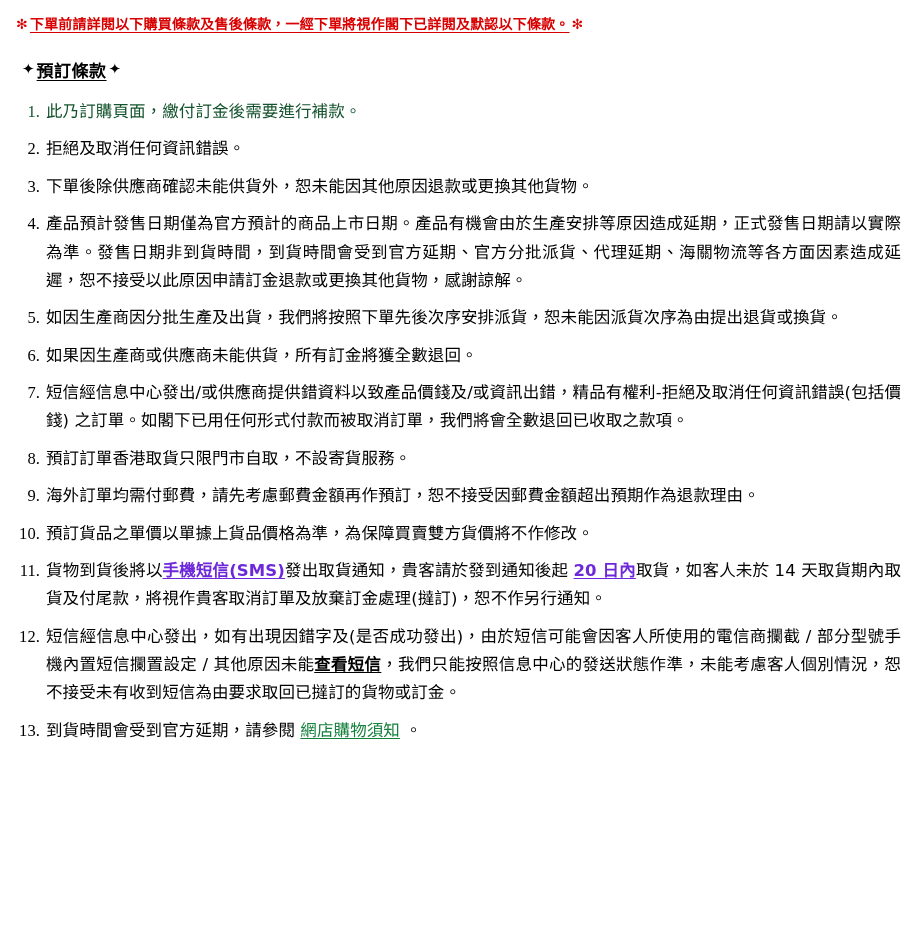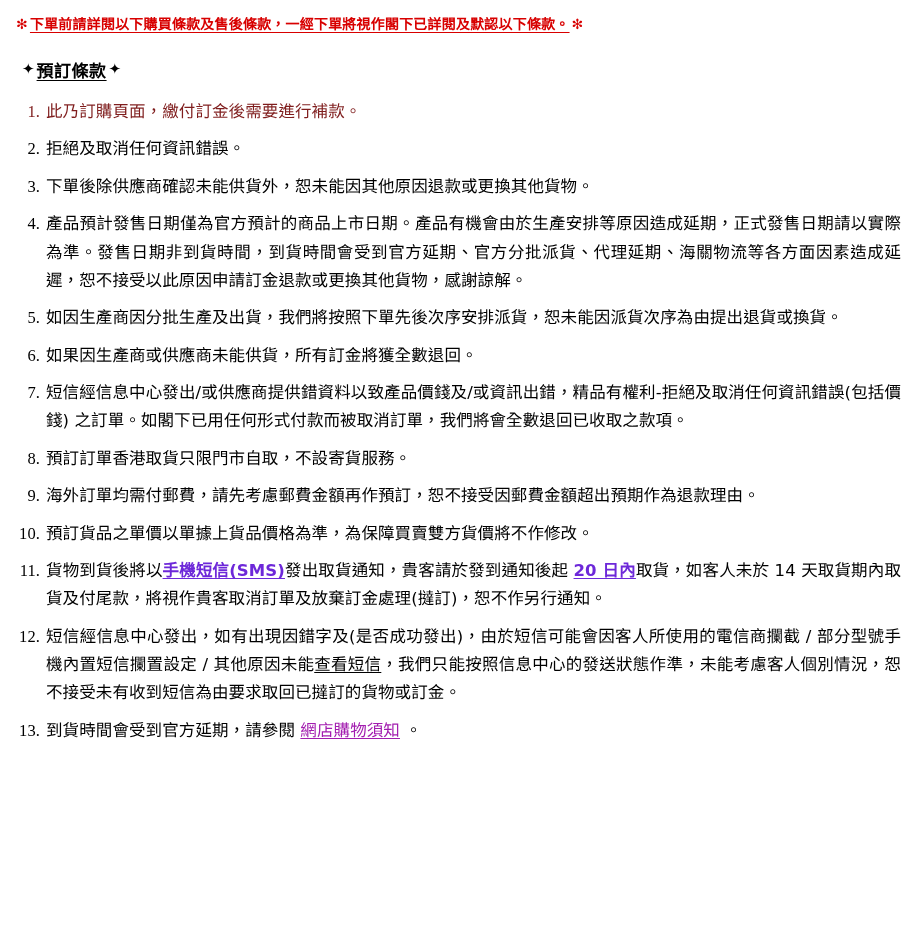--- a/index.html
+++ b/index.html
@@ -81,36 +81,37 @@
     position: absolute;
     left: 0;
     top: 0;
     width: 28px;
     text-align: right;
     font-size: 16.5px;
     font-family: "Liberation Serif", "DejaVu Serif", serif;
   }
   ol.terms > li.red,
   ol.terms > li.red::before {
-    color: #7f1d1d;
+    color: #14532d;
   }
 
   
   .u-red {
     color: #6d28d9;
     text-decoration: underline;
     text-underline-offset: 2px;
     font-weight: bold;
   }
   .u-black {
     text-decoration: underline;
     text-underline-offset: 2px;
+    font-weight: bold;
   }
   .link {
-    color: #a21caf;
+    color: #15803d;
     text-underline-offset: 2px;
     cursor: pointer;
   }
 </style>
 </head>
 <body>
 
 <div class="page">
 
   <div class="banner">

